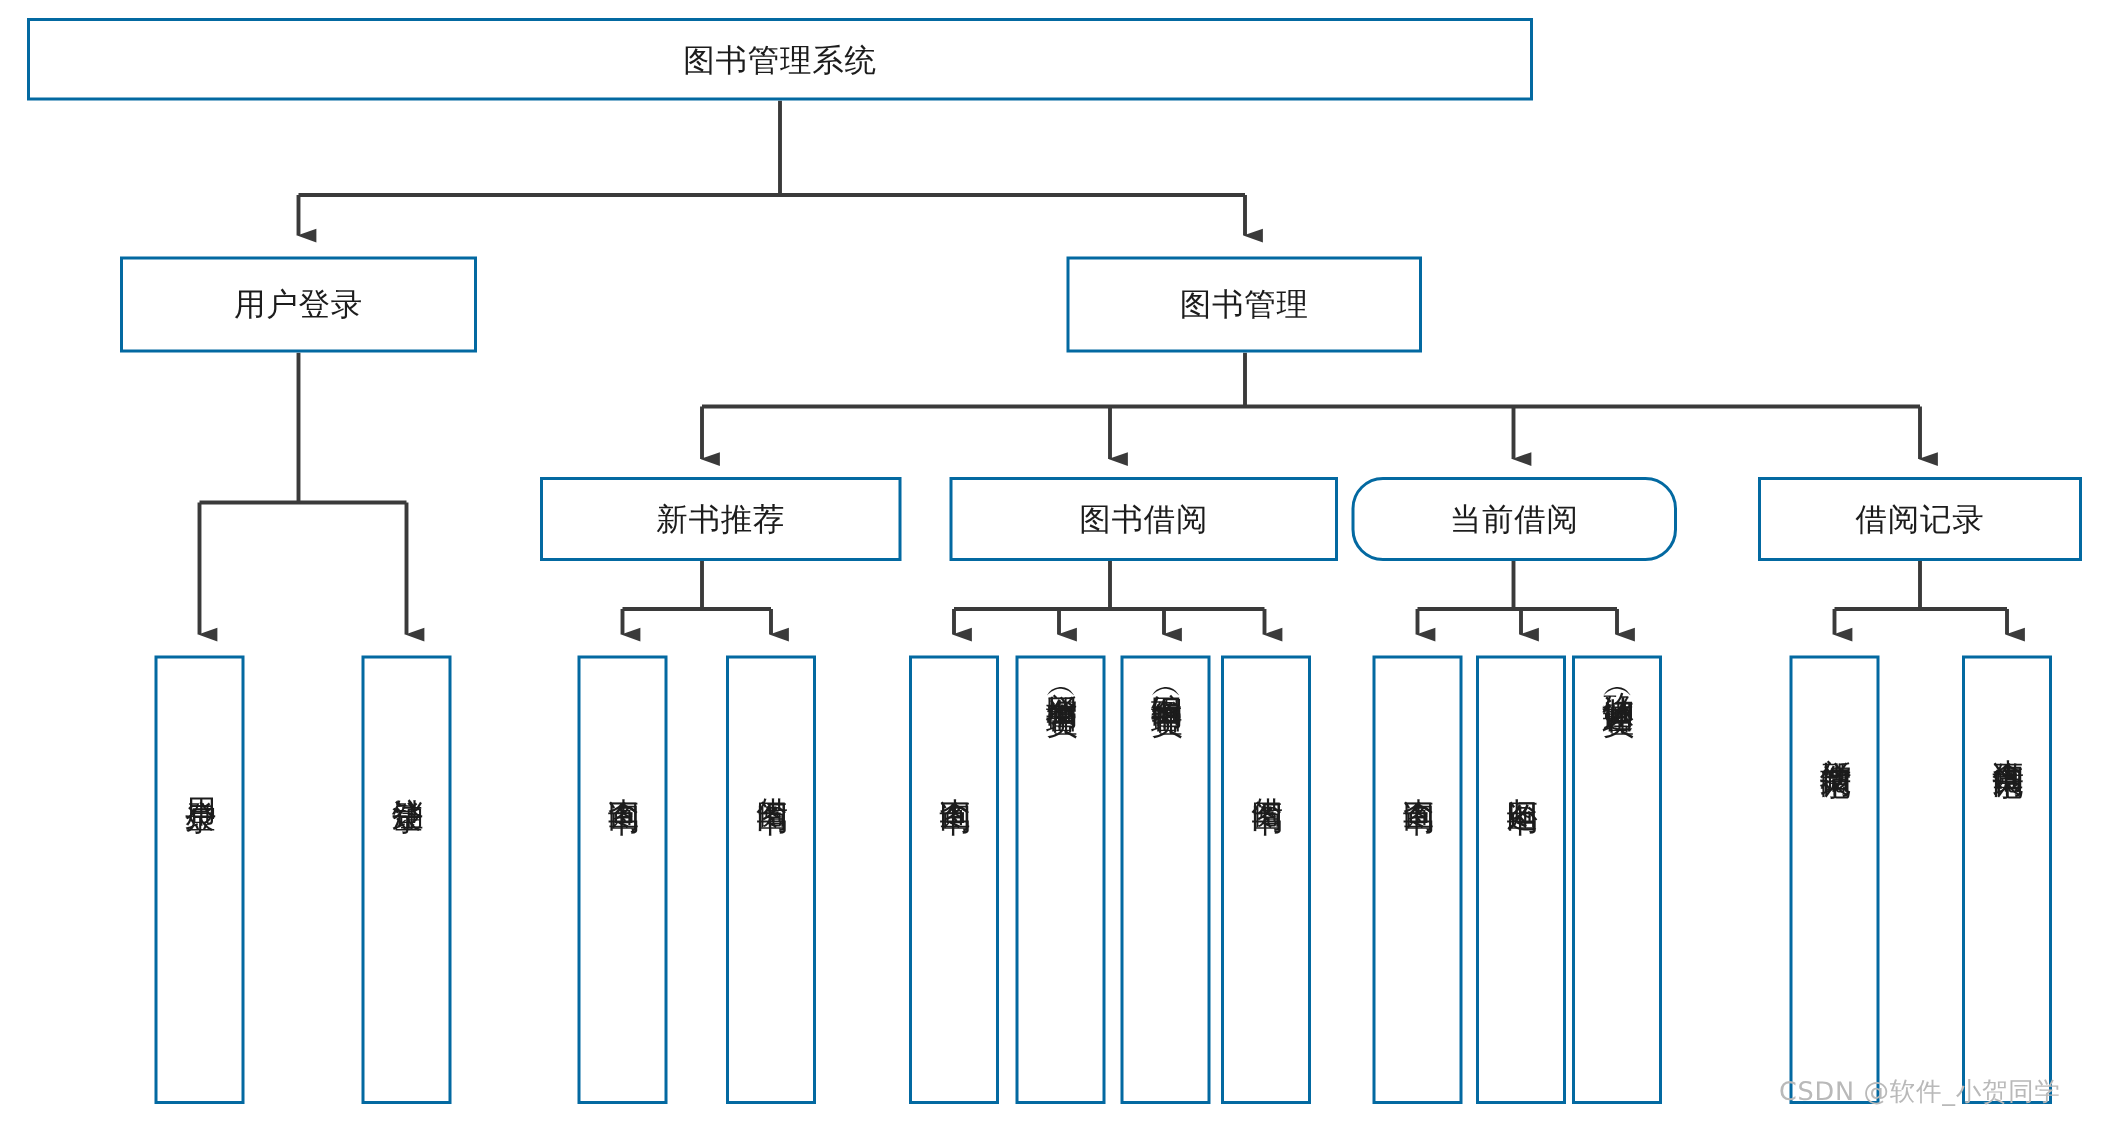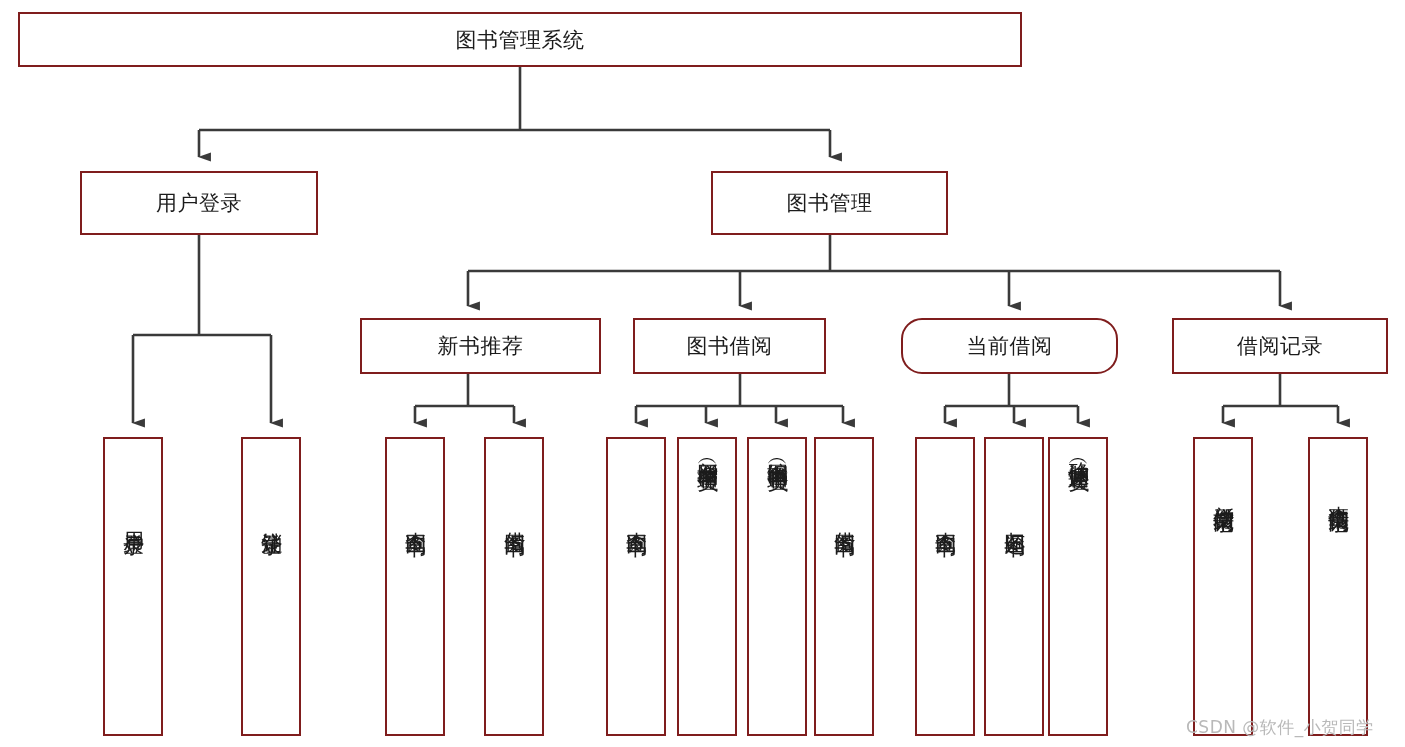--- a/index.html
+++ b/index.html
@@ -20,21 +20,21 @@
   #edges {
     position: absolute;
     left: 0;
     top: 0;
     width: 1405px;
     height: 747px;
   }
   .node {
     position: absolute;
     box-sizing: border-box;
-    border: 2px solid #7f1d1d;
+    border: 2px solid #0369a1;
     background: #ffffff;
     color: #1c1c1c;
     display: flex;
     align-items: center;
     justify-content: center;
     z-index: 2;
   }
   .node.horizontal {
     font-size: 21px;
     letter-spacing: 0.5px;
@@ -134,21 +134,21 @@
   </div>
 
   <div class="node horizontal" style="left:711px; top:171px; width:237px; height:64px;">
     <span>图书管理</span>
   </div>
 
   <div class="node horizontal" style="left:360px; top:318px; width:241px; height:56px;">
     <span>新书推荐</span>
   </div>
 
-  <div class="node horizontal" style="left:633px; top:318px; width:193px; height:56px;justify-content:center;">
+  <div class="node horizontal" style="left:633px; top:318px; width:259px; height:56px;justify-content:center;">
     <span>图书借阅</span>
   </div>
 
   <div class="node horizontal" style="left:901px; top:318px; width:217px; height:56px;border-radius:21px;">
     <span>当前借阅</span>
   </div>
 
   <div class="node horizontal" style="left:1172px; top:318px; width:216px; height:56px;">
     <span>借阅记录</span>
   </div>

